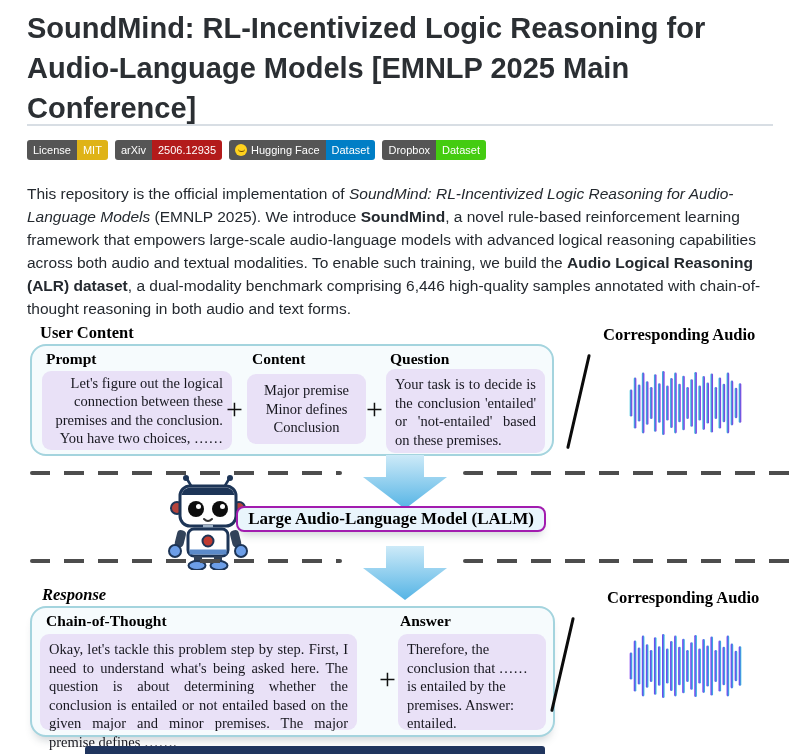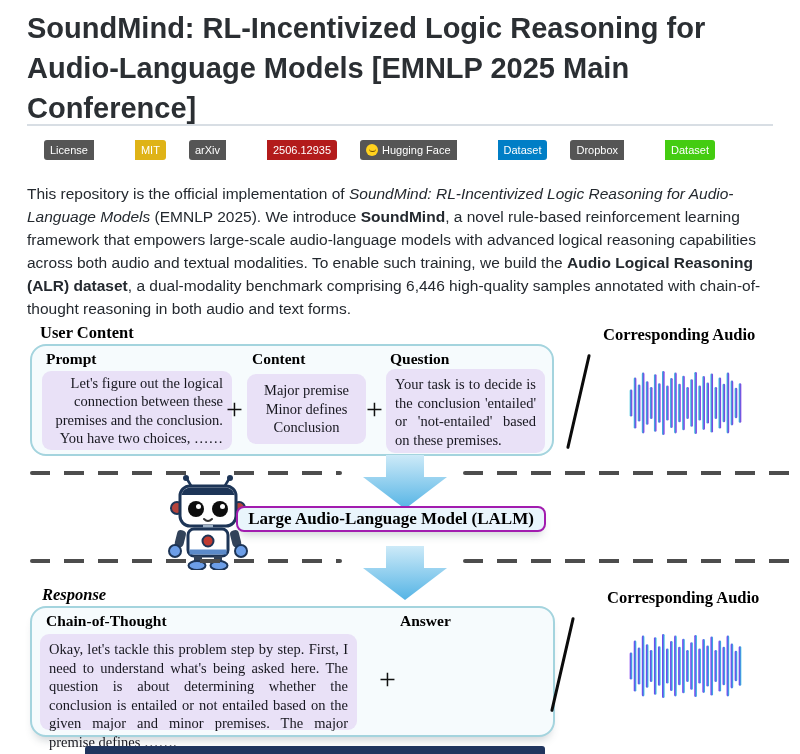--- a/index.html
+++ b/index.html
@@ -12,25 +12,25 @@
   .title {
     position:absolute; left:27px; top:8px; width:720px;
     font-size:29px; line-height:40px; font-weight:600; color:#2b2f33;
   }
   .title span { display:block; }
   .title-rule {
     position:absolute; left:27px; top:124px; width:746px; height:2px;
     background:#d8dee4; border:none;
   }
   
-  .badges { position:absolute; left:44px; top:140px; display:flex; gap:23px; }
+  .badges { position:absolute; left:27px; top:140px; display:flex; gap:7px; }
   .badge { display:flex; height:20px; border-radius:3px; overflow:hidden;
     font-size:11px; line-height:20px; color:#fff; font-weight:400; white-space:nowrap; }
   .badge .bl { background:#555; padding:0 6px; display:flex; align-items:center; gap:4px; }
-  .badge .br { padding:0 6px;margin-left:41px; }
+  .badge .br { padding:0 6px; }
   .hf-emoji { width:12px; height:12px; border-radius:50%; background:#ffd21e; display:inline-block;
     position:relative; }
   .hf-emoji::after { content:""; position:absolute; left:2.5px; top:3px; width:7px; height:4px;
     border-bottom:1.6px solid #6b4a00; border-radius:0 0 6px 6px; }
   
   .intro {
     position:absolute; left:27px; top:182px; width:747px;
     font-size:15.5px; line-height:23px; color:#24292f;
   }
   .intro i { font-style:italic; }
@@ -227,20 +227,21 @@
 
   <div class="round-box shadowed" style="left:30px; top:606px; width:525px; height:131px;"></div>
 
   <div class="inner-label" style="left:46px; top:612px;">Chain-of-Thought</div>
   <div class="inner-label" style="left:400px; top:612px;">Answer</div>
 
   <div class="lav-box justify-text" style="left:40px; top:634px; width:317px; height:96px;">Okay, let's tackle this problem step by step. First, I need to understand what's being asked here. The question is about determining whether the conclusion is entailed or not entailed based on the given major and minor premises. The major premise defines …….</div>
 
   <div class="plus" style="left:379px; top:662px;">+</div>
 
+  <div class="lav-box" style="left:398px; top:634px; width:148px; height:96px;">Therefore, the conclusion that …… is entailed by the premises. Answer: entailed.</div>
 
   <div class="sec-label" style="left:607px; top:588px;">Corresponding Audio</div>
   <div class="slash" style="left:561px; top:616px; height:97px;"></div>
   <div class="waveform" style="left:608px; top:630px;"><svg width="155" height="72" viewBox="0 0 155 72">
       <defs>
           <linearGradient id="wg1" x1="0" y1="0" x2="1" y2="0">
         <stop offset="0" stop-color="#7b2ff0"></stop>
             <stop offset="1" stop-color="#2fc4dc"></stop>
       </linearGradient>
         </defs>

